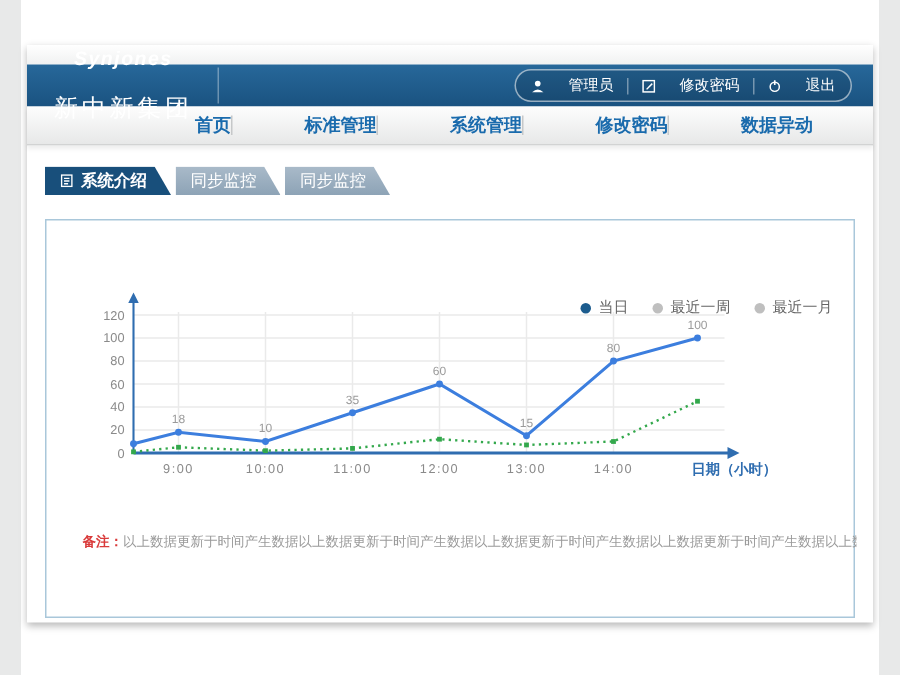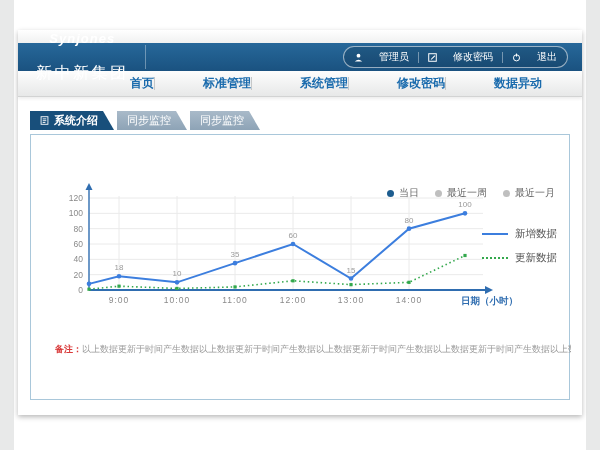--- a/index.html
+++ b/index.html
@@ -30,21 +30,21 @@
 
   
   .nav-bar { height:26px; background:linear-gradient(#fdfdfd,#e7e8e8); border-bottom:1px solid #d2d3d3;
              display:flex; align-items:center; padding-left:40px; box-shadow:0 2px 3px rgba(0,0,0,.07); }
   .nav-item { width:96px; text-align:right; font-size:12px; font-weight:bold; color:#1a6bad;
               text-decoration:none; cursor:pointer; }
   .nav-sep { width:1px; height:13px; background:#c6c8c9; }
 
   
   .content { background:#fff; }
-  .tabs { display:flex; margin:14px 0 4px 12px; height:19px; align-items:flex-end; }
+  .tabs { display:flex; margin:14px 0 16px 12px; height:19px; align-items:flex-end; }
   .tab { height:19px; display:flex; align-items:center; gap:5px; padding:0 16px 0 10px;
          font-size:11px; color:#fff; cursor:pointer;
          clip-path:polygon(0 0, calc(100% - 11px) 0, 100% 100%, 0 100%); }
   .tab-active { background:#184f7b; font-weight:bold; }
   .tab-inactive { background:linear-gradient(#a9bac9,#8da3b6); margin-left:3px; }
 
   
   .panel { margin:0 12px; border:1px solid #a9c7da; height:266px; position:relative; background:#fff; }
 
   .range-options { position:absolute; top:11px; right:14px; display:flex; gap:16px; align-items:center;margin-top:40px; }
@@ -209,29 +209,19 @@
             <rect x="42.4" y="107.63333333333334" width="3.2" height="3.2" fill="#33a84c"></rect>
             <rect x="72.4" y="104.56666666666668" width="3.2" height="3.2" fill="#33a84c"></rect>
             <rect x="130.4" y="106.86666666666667" width="3.2" height="3.2" fill="#33a84c"></rect>
             <rect x="188.4" y="105.33333333333334" width="3.2" height="3.2" fill="#33a84c"></rect>
             <rect x="246.4" y="99.2" width="3.2" height="3.2" fill="#33a84c"></rect>
             <rect x="304.4" y="103.03333333333335" width="3.2" height="3.2" fill="#33a84c"></rect>
             <rect x="362.4" y="100.73333333333333" width="3.2" height="3.2" fill="#33a84c"></rect>
             <rect x="418.4" y="73.9" width="3.2" height="3.2" fill="#33a84c"></rect>
           </svg></div>
 
-      <div class="series-legend">
-        <div class="legend-row">
-          <span class="legend-line solid"></span>
-          <span class="legend-label">新增数据</span>
-        </div>
-        <div class="legend-row">
-          <span class="legend-line dotted"></span>
-          <span class="legend-label">更新数据</span>
-        </div>
-      </div>
 
       <div class="note-row">
         <span class="note-prefix">备注：</span><span class="note-text">以上数据更新于时间产生数据以上数据更新于时间产生数据以上数据更新于时间产生数据以上数据更新于时间产生数据以上数据更新于</span>
       </div>
     </div>
   </div>
 </div>
 
 </body></html>

